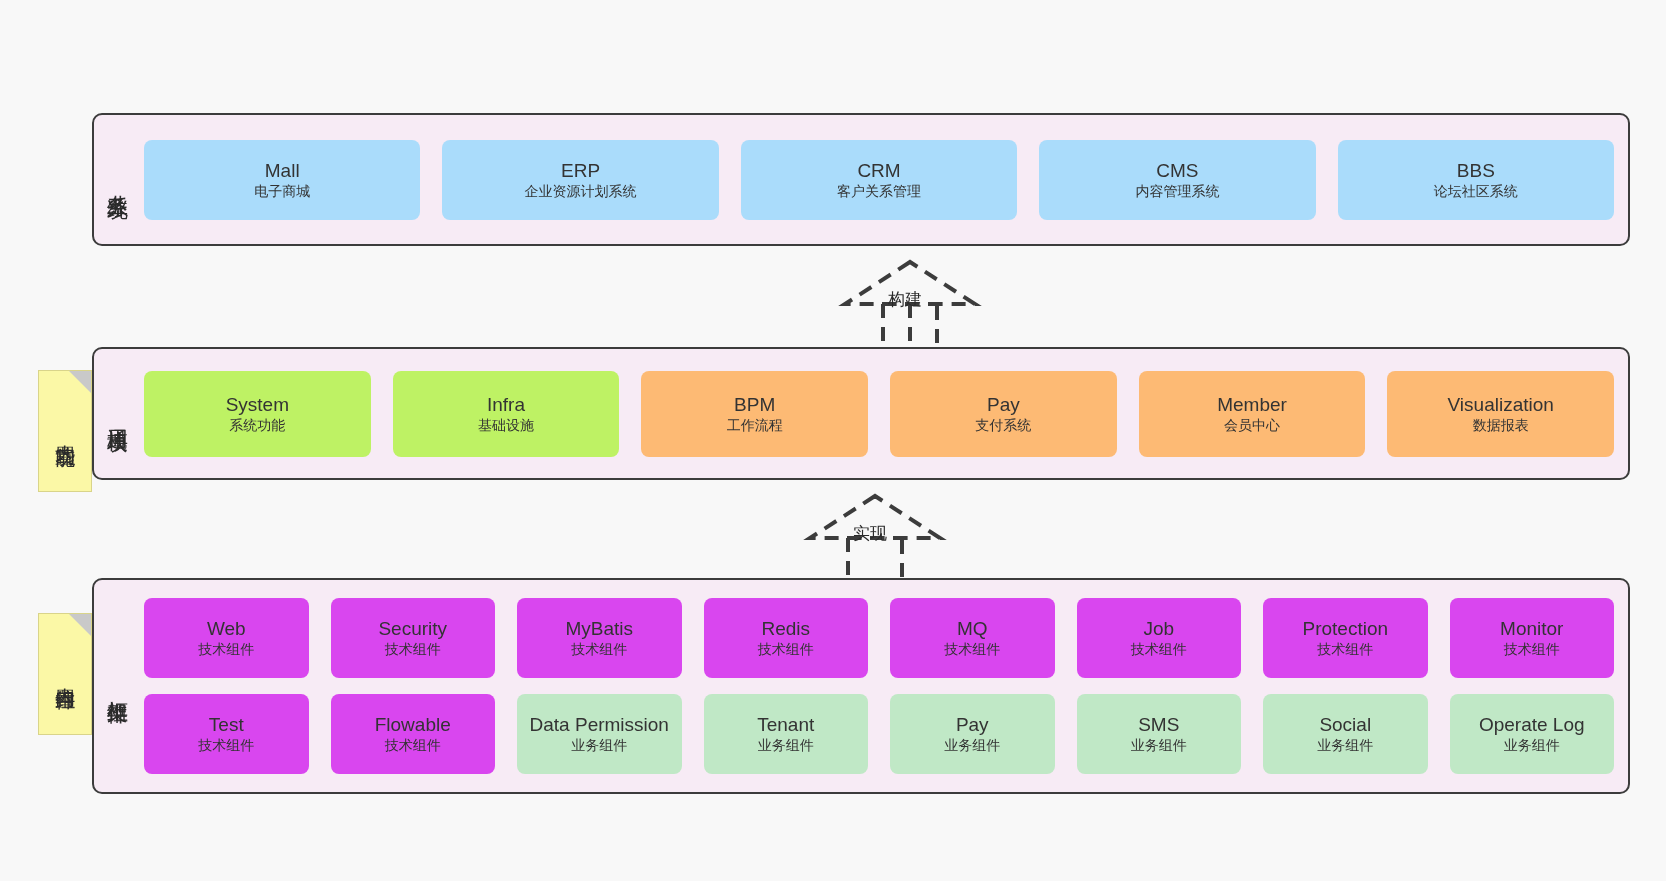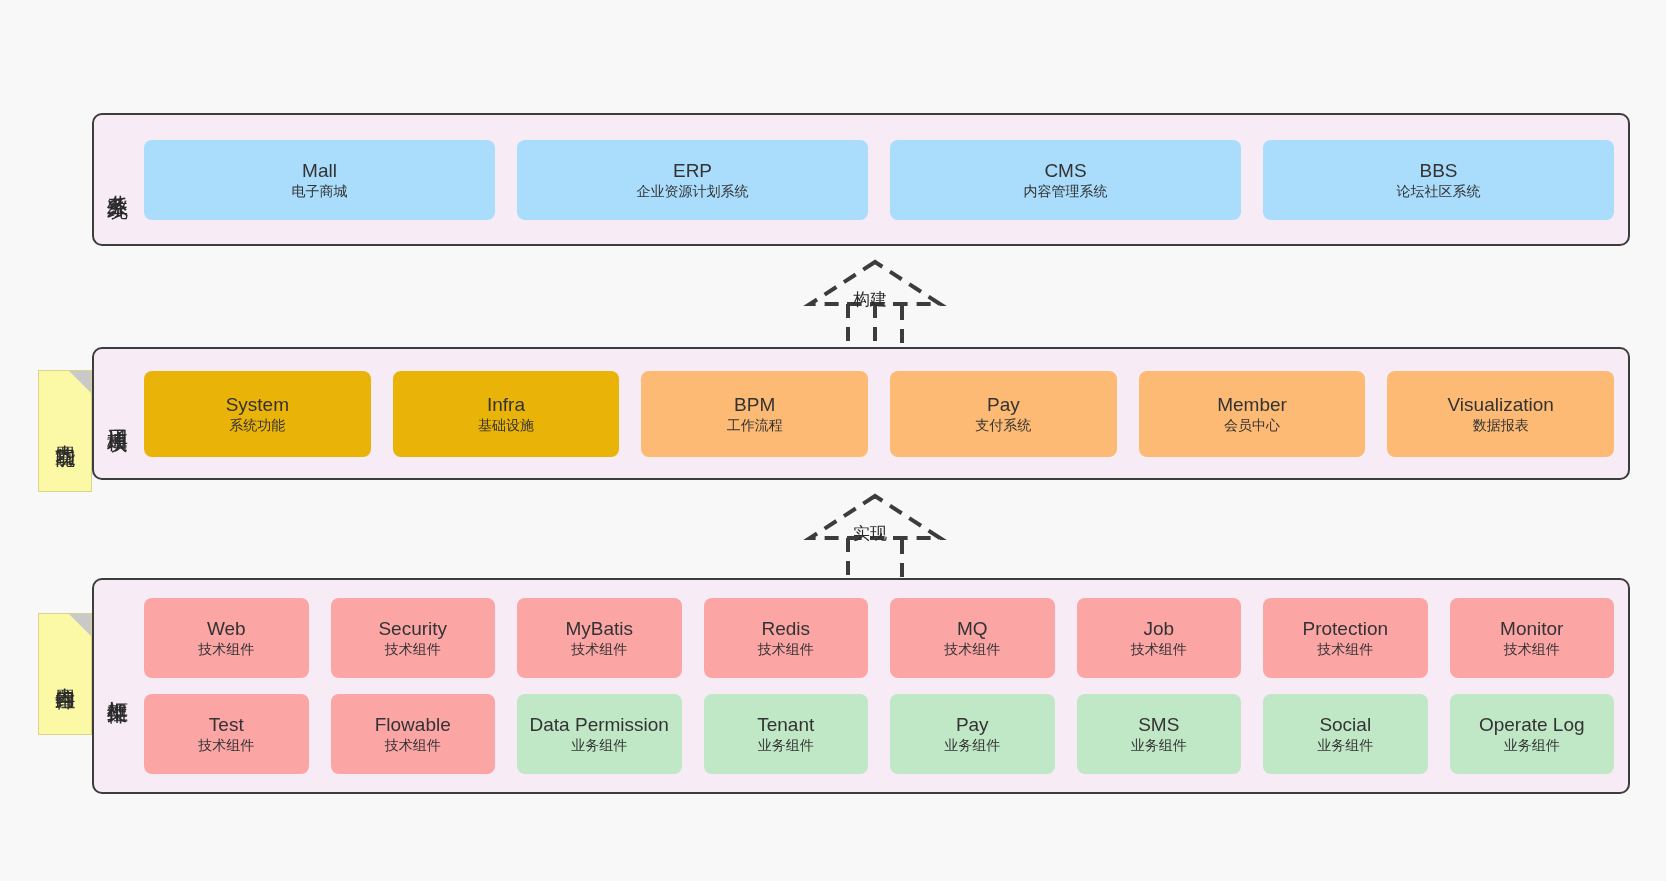--- a/index.html
+++ b/index.html
@@ -60,23 +60,23 @@
     justify-content: center;
     text-align: center;
     color: #333333;
     line-height: 1.25;
     padding: 6px 4px;
   }
   .card .t1 { font-size: 19px; }
   .card .t2 { font-size: 14px; }
 
   .c-blue      { background: #aadcfb; }
-  .c-red       { background: #eab308; }
+  .c-red       { background: #bef264; }
   .c-pink      { background: #fdba74; }
-  .c-green     { background: #fca5a5; }
+  .c-green     { background: #d946ef; }
   .c-lgreen    { background: #c0e8c6; }
 
   .h-top  { height: 80px; }
   .h-mid  { height: 86px; }
   .h-bot  { height: 80px; }
 
   
   .note {
     position: absolute;
     width: 54px;
@@ -123,33 +123,37 @@
 
         <div class="card c-blue h-top">
           <div class="t1">Mall</div>
           <div class="t2">电子商城</div>
         </div>
         <div class="card c-blue h-top">
           <div class="t1">ERP</div>
           <div class="t2">企业资源计划系统</div>
         </div>
         <div class="card c-blue h-top">
+          <div class="t1">CRM</div>
+          <div class="t2">客户关系管理</div>
+        </div>
+        <div class="card c-blue h-top">
           <div class="t1">CMS</div>
           <div class="t2">内容管理系统</div>
         </div>
         <div class="card c-blue h-top">
           <div class="t1">BBS</div>
           <div class="t2">论坛社区系统</div>
         </div>
 
       </div>
     </div>
   </div>
 
-  <div class="connector" style="left:800px; top:258px; width:160px; height:100px;">
+  <div class="connector" style="left:835px; top:258px; width:160px; height:100px;">
     <svg width="160" height="100" viewBox="0 0 160 100">
       <polygon points="75,4 10,46 140,46" fill="none" stroke="#3c3c3c" stroke-width="4" stroke-dasharray="14,9" stroke-linejoin="miter"></polygon>
       <line x1="47" y1="46" x2="103" y2="46" stroke="#3c3c3c" stroke-width="4" stroke-dasharray="14,9"></line>
       <line x1="75" y1="46" x2="75" y2="96" stroke="#3c3c3c" stroke-width="4" stroke-dasharray="14,9"></line>
       <line x1="75" y1="96" x2="75" y2="96" stroke="#3c3c3c" stroke-width="4"></line>
       <polyline points="48,46 48,96 102,96 102,46" fill="none" stroke="#3c3c3c" stroke-width="4" stroke-dasharray="14,9"></polyline>
     </svg>
     <div class="conn-label" style="left:53px; top:30px;">构建</div>
   </div>
 

